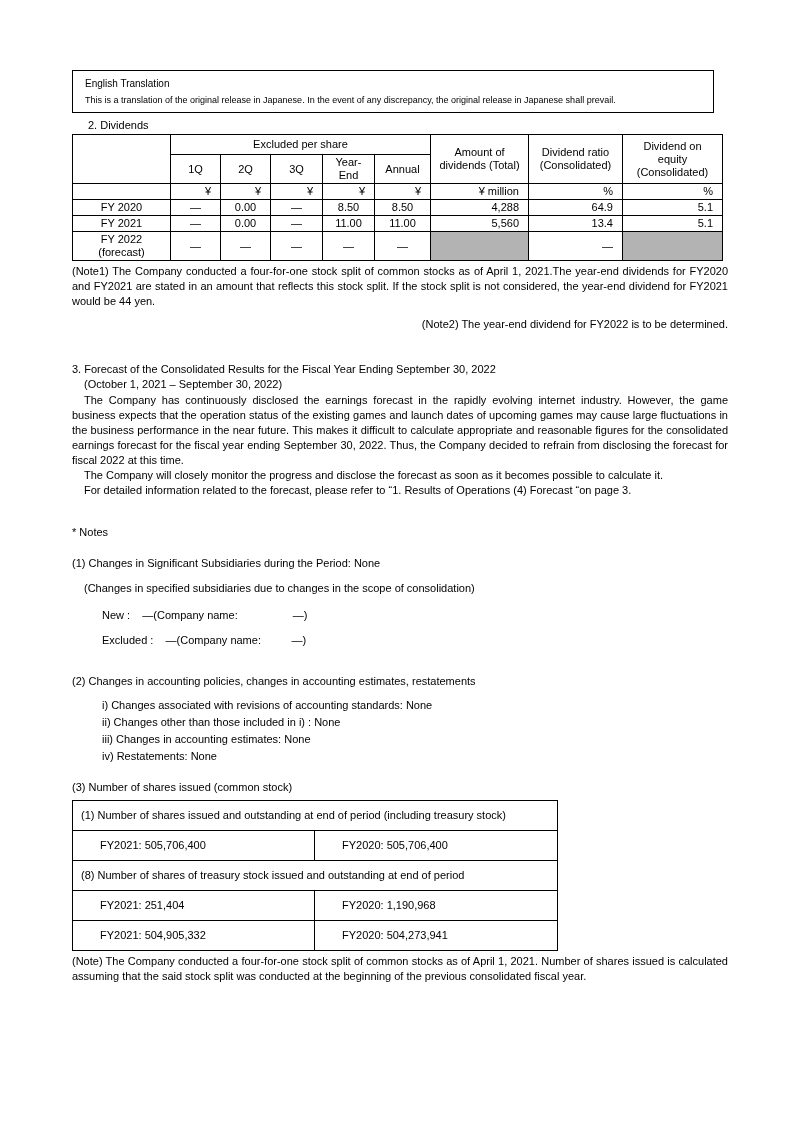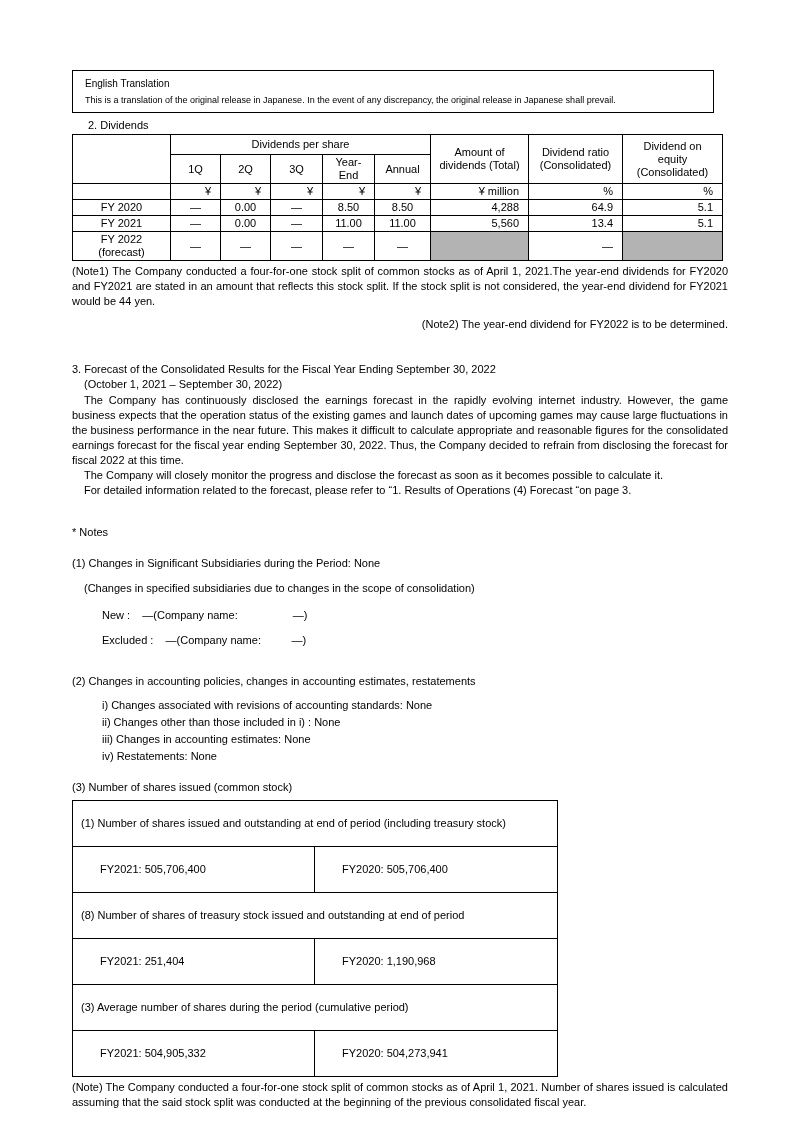--- a/index.html
+++ b/index.html
@@ -50,21 +50,21 @@
   .gap12 { margin-top: 12px; }
   .gap10 { margin-top: 10px; }
   .gap26 { margin-top: 26px; }
   .acct-sub { padding-left: 30px; margin-top: 1px; line-height: 16px; }
   .acct-first { margin-top: 8px; }
 
   
   table.shares-table { border-collapse: collapse; table-layout: fixed; width: 485px; margin-top: 5px; }
   table.shares-table td {
     border: 1px solid #000; height: 25px; vertical-align: middle;
-    padding: 16px 8px; line-height: 13px;
+    padding: 8px 8px; line-height: 13px;
   }
   table.shares-table td.val { padding-left: 27px; }
   .final-note { margin-top: 3px; }
 </style>
 </head>
 <body>
 
 <div class="page">
 
   <div class="trans-box">
@@ -82,21 +82,21 @@
         <col style="width:52px">
       <col style="width:52px">
         <col style="width:56px">
         <col style="width:98px">
         <col style="width:94px">
         <col style="width:100px">
     </colgroup>
     <tbody>
       <tr class="h1">
         <td rowspan="2"></td>
-        <td colspan="5">Dividends per share</td>
+        <td colspan="5">Excluded per share</td>
         <td rowspan="2">Amount of dividends (Total)</td>
         <td rowspan="2">Dividend ratio (Consolidated)</td>
         <td rowspan="2">Dividend on equity (Consolidated)</td>
       </tr>
       <tr class="h2">
         <td>1Q</td>
         <td>2Q</td>
         <td>3Q</td>
         <td>Year-End</td>
         <td>Annual</td>
@@ -188,23 +188,20 @@
         <td class="val">FY2020: 505,706,400</td>
       </tr>
       <tr>
         <td colspan="2">(8) Number of shares of treasury stock issued and outstanding at end of period</td>
       </tr>
       <tr>
         <td class="val">FY2021: 251,404</td>
         <td class="val">FY2020: 1,190,968</td>
       </tr>
       <tr>
-        <td colspan="2">(3) Average number of shares during the period (cumulative period)</td>
-      </tr>
-      <tr>
         <td class="val">FY2021: 504,905,332</td>
         <td class="val">FY2020: 504,273,941</td>
       </tr>
     </tbody>
   </table>
 
   <p class="final-note just">(Note) The Company conducted a four-for-one stock split of common stocks as of April 1, 2021. Number of shares issued is calculated assuming that the said stock split was conducted at the beginning of the previous consolidated fiscal year.</p>
 
 </div>
 

